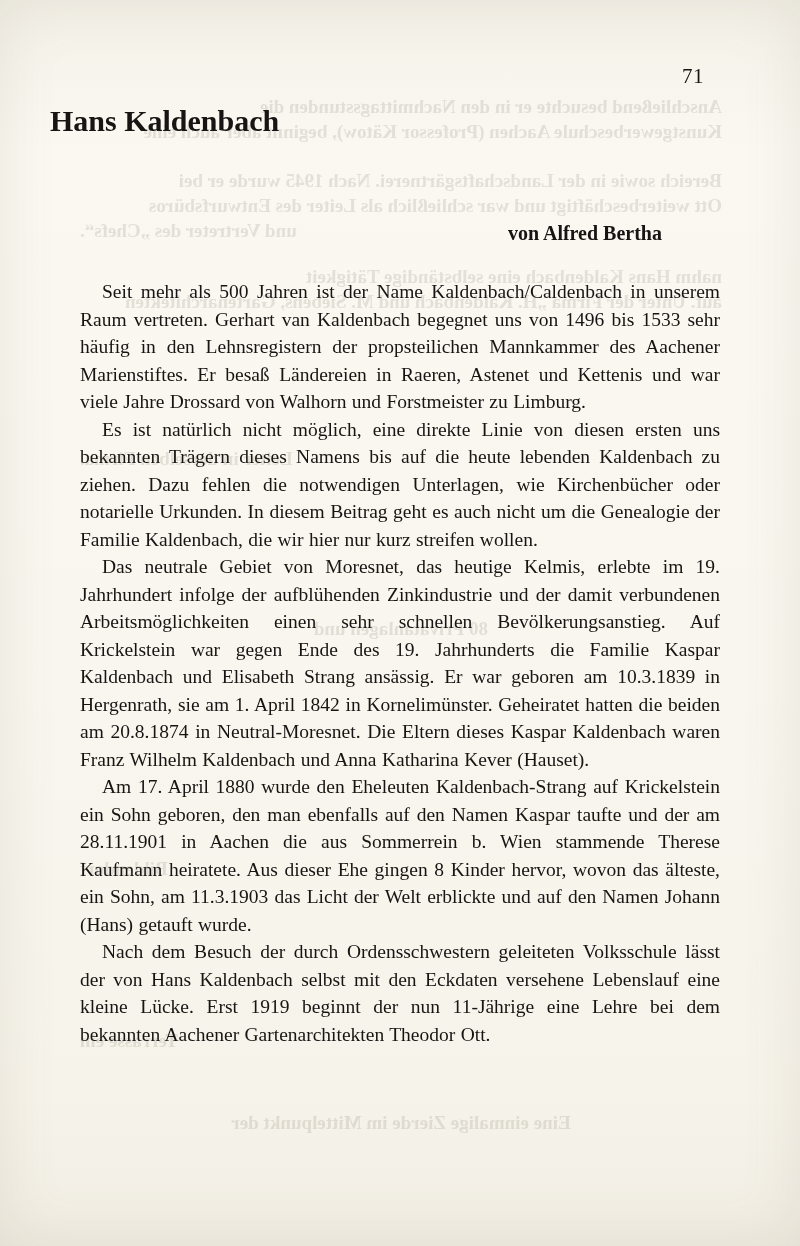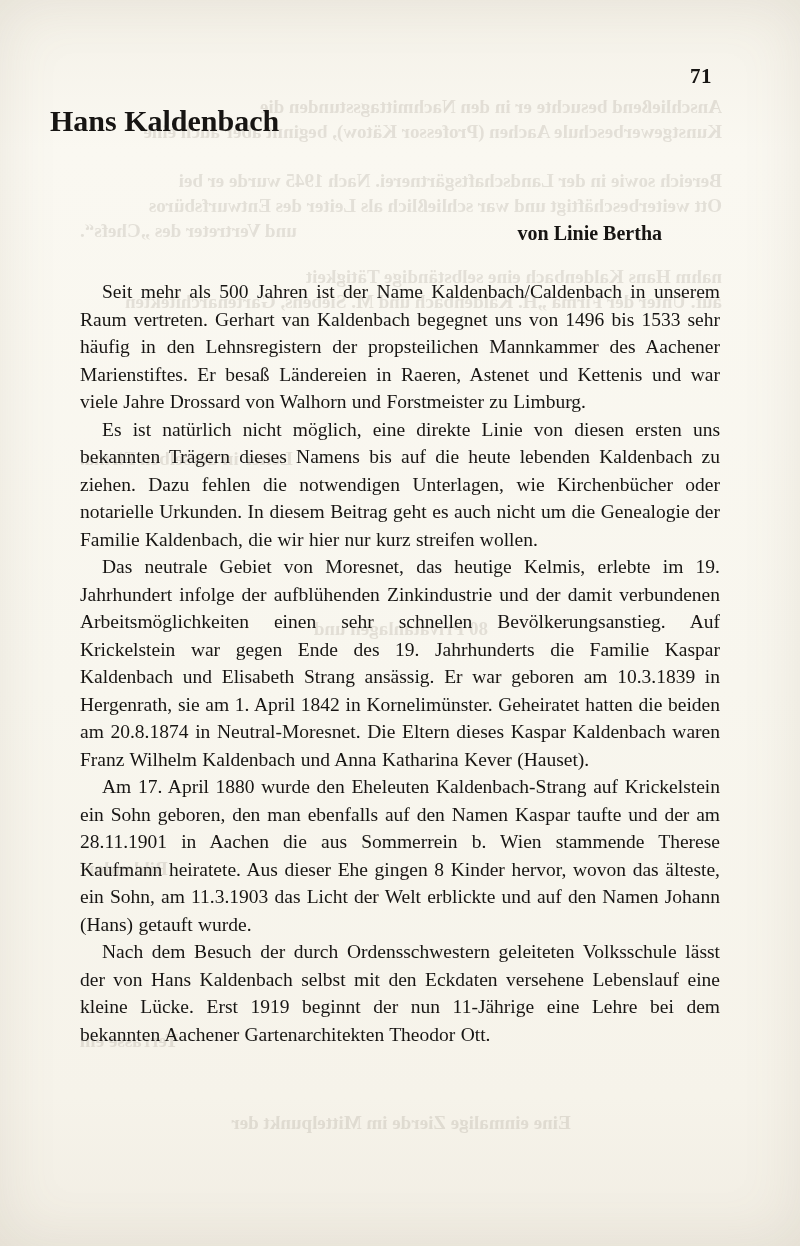--- a/index.html
+++ b/index.html
@@ -54,24 +54,23 @@
 
   
   .content {
     position: absolute;
     inset: 0;
     z-index: 1;
   }
   .page-number {
     position: absolute;
     top: 64px;
-    right: 88px;
+    right: 96px;
     font-size: 21px;
     letter-spacing: 0.5px;
-    font-weight: bold;
   }
   .article-title {
     margin: 100px 50px 0 50px;
     text-align: left;
     font-weight: bold;
     font-size: 30px;
     line-height: 41px;
   }
   .byline {
     margin: 40px 138px 0 80px;
@@ -114,21 +113,21 @@
 
   <div class="content">
 
     <div class="page-number">71</div>
 
     <h1 class="article-title">
       <span>Hans Kaldenbach</span><br>
       <br>
     </h1>
 
-    <div class="byline">von Linie Bertha</div>
+    <div class="byline">von Alfred Bertha</div>
 
     <div class="body-text">
       <p>Seit mehr als 500 Jahren ist der Name Kaldenbach/Caldenbach in unserem Raum vertreten. Gerhart van Kaldenbach begegnet uns von 1496 bis 1533 sehr häufig in den Lehnsregistern der propsteilichen Mannkammer des Aachener Marienstiftes. Er besaß Ländereien in Raeren, Astenet und Kettenis und war viele Jahre Drossard von Walhorn und Forstmeister zu Limburg.</p>
       <p>Es ist natürlich nicht möglich, eine direkte Linie von diesen ersten uns bekannten Trägern dieses Namens bis auf die heute lebenden Kaldenbach zu ziehen. Dazu fehlen die notwendigen Unterlagen, wie Kirchenbücher oder notarielle Urkunden. In diesem Beitrag geht es auch nicht um die Genealogie der Familie Kaldenbach, die wir hier nur kurz streifen wollen.</p>
       <p>Das neutrale Gebiet von Moresnet, das heutige Kelmis, erlebte im 19. Jahrhundert infolge der aufblühenden Zinkindustrie und der damit verbundenen Arbeitsmöglichkeiten einen sehr schnellen Bevölkerungsanstieg. Auf Krickelstein war gegen Ende des 19. Jahrhunderts die Familie Kaspar Kaldenbach und Elisabeth Strang ansässig. Er war geboren am 10.3.1839 in Hergenrath, sie am 1. April 1842 in Kornelimünster. Geheiratet hatten die beiden am 20.8.1874 in Neutral-Moresnet. Die Eltern dieses Kaspar Kaldenbach waren Franz Wilhelm Kaldenbach und Anna Katharina Kever (Hauset).</p>
       <p>Am 17. April 1880 wurde den Eheleuten Kaldenbach-Strang auf Krickelstein ein Sohn geboren, den man ebenfalls auf den Namen Kaspar taufte und der am 28.11.1901 in Aachen die aus Sommerrein b. Wien stammende Therese Kaufmann heiratete. Aus dieser Ehe gingen 8 Kinder hervor, wovon das älteste, ein Sohn, am 11.3.1903 das Licht der Welt erblickte und auf den Namen Johann (Hans) getauft wurde.</p>
       <p>Nach dem Besuch der durch Ordensschwestern geleiteten Volksschule lässt der von Hans Kaldenbach selbst mit den Eckdaten versehene Lebenslauf eine kleine Lücke. Erst 1919 beginnt der nun 11-Jährige eine Lehre bei dem bekannten Aachener Gartenarchitekten Theodor Ott.</p>
     </div>
 
   </div>

